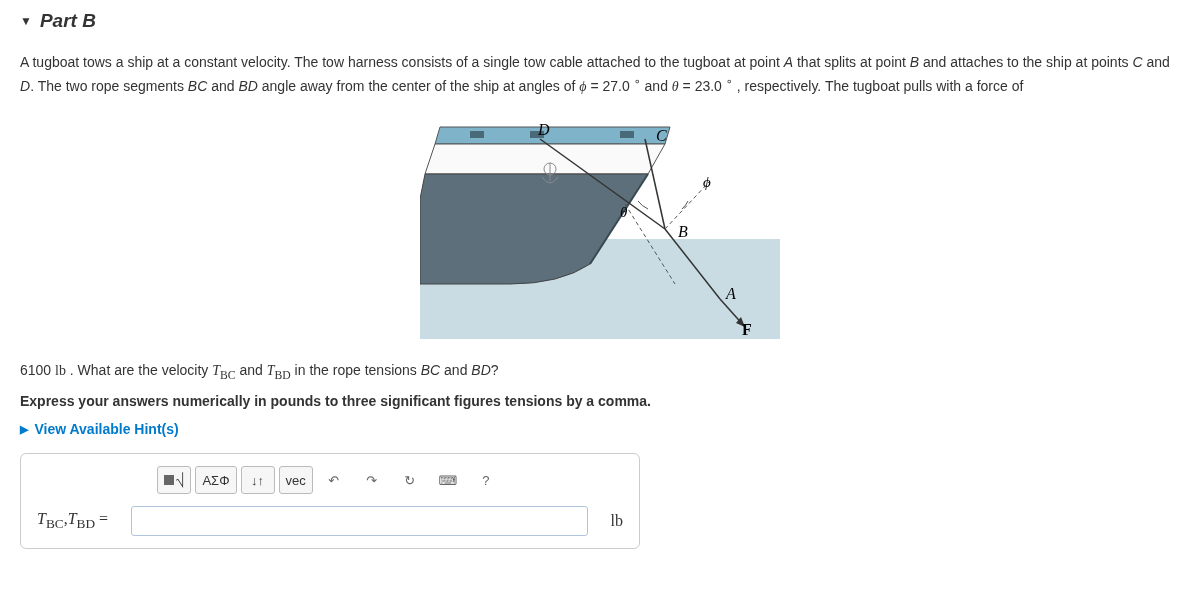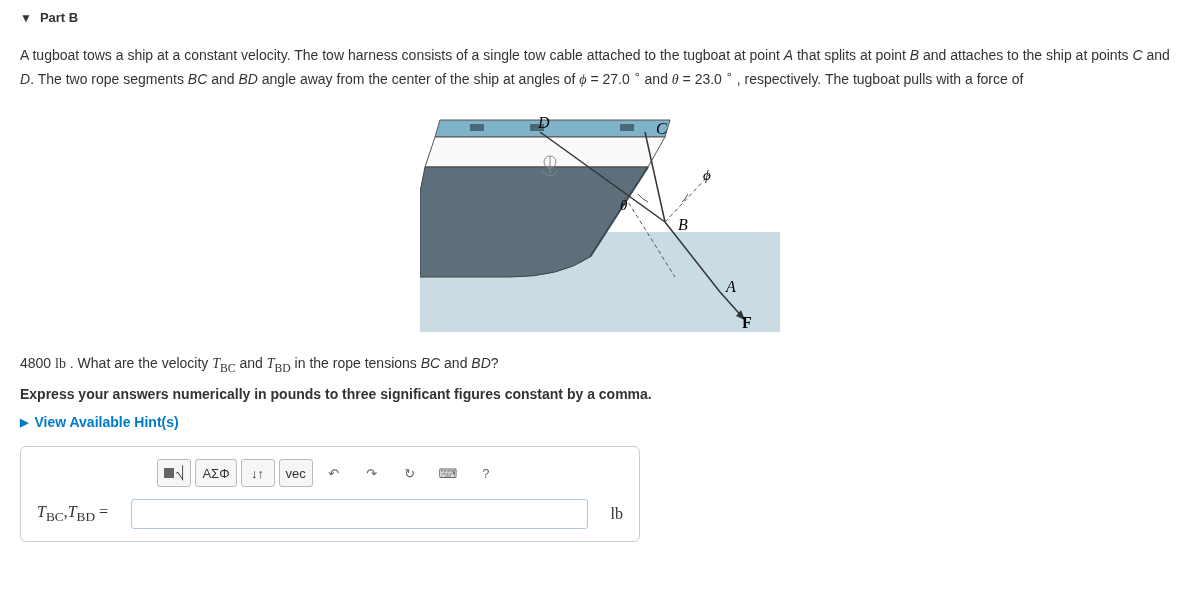--- a/index.html
+++ b/index.html
@@ -16,21 +16,22 @@
       gap: 8px;
       margin-bottom: 20px;
       cursor: pointer;
     }
     .collapse-arrow {
       font-size: 12px;
       color: #333;
     }
     .section-title {
       font-weight: bold;
-      font-size: 13px;
+      font-size: 19px;
+      font-style: italic;
     }
     .problem-text {
       line-height: 1.5;
       margin-bottom: 12px;
       max-width: 1160px;
     }
     .diagram-wrap {
       width: 100%;
       display: flex;
       justify-content: center;
@@ -173,24 +174,24 @@
       <text x="200" y="108" font-family="Times New Roman" font-style="italic" font-size="15">θ</text>
       <text x="283" y="78" font-family="Times New Roman" font-style="italic" font-size="15">ϕ</text>
       <text x="258" y="128" font-family="Times New Roman" font-style="italic" font-size="16">B</text>
       <text x="306" y="190" font-family="Times New Roman" font-style="italic" font-size="16">A</text>
       <text x="322" y="226" font-family="Times New Roman" font-weight="bold" font-size="16">F</text>
     </svg>
   </div>
 </div>
 
 <p class="question-text">
-  <span>4800 </span><span class="serif">lb</span><span> .  What are the velocity </span><span class="italic serif">T</span><sub class="serif">BC</sub><span> and </span><span class="italic serif">T</span><sub class="serif">BD</sub><span> in the rope tensions </span><span class="italic">BC</span><span> and </span><span class="italic">BD</span><span>?</span>
+  <span>6100 </span><span class="serif">lb</span><span> .  What are the velocity </span><span class="italic serif">T</span><sub class="serif">BC</sub><span> and </span><span class="italic serif">T</span><sub class="serif">BD</sub><span> in the rope tensions </span><span class="italic">BC</span><span> and </span><span class="italic">BD</span><span>?</span>
 </p>
 
-<p class="instruction">Express your answers numerically in pounds to three significant figures constant by a comma.</p>
+<p class="instruction">Express your answers numerically in pounds to three significant figures tensions by a comma.</p>
 
 <div class="hints-link">
   <span class="hints-arrow">▶</span>
   <span>View Available Hint(s)</span>
 </div>
 
 <div class="answer-box">
   <div class="toolbar">
     <div class="tool-btn">
         <span class="sq-icon"></span>

